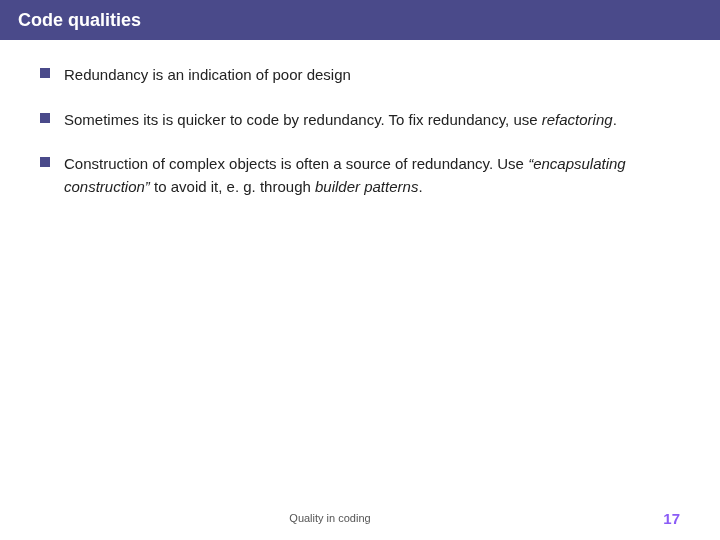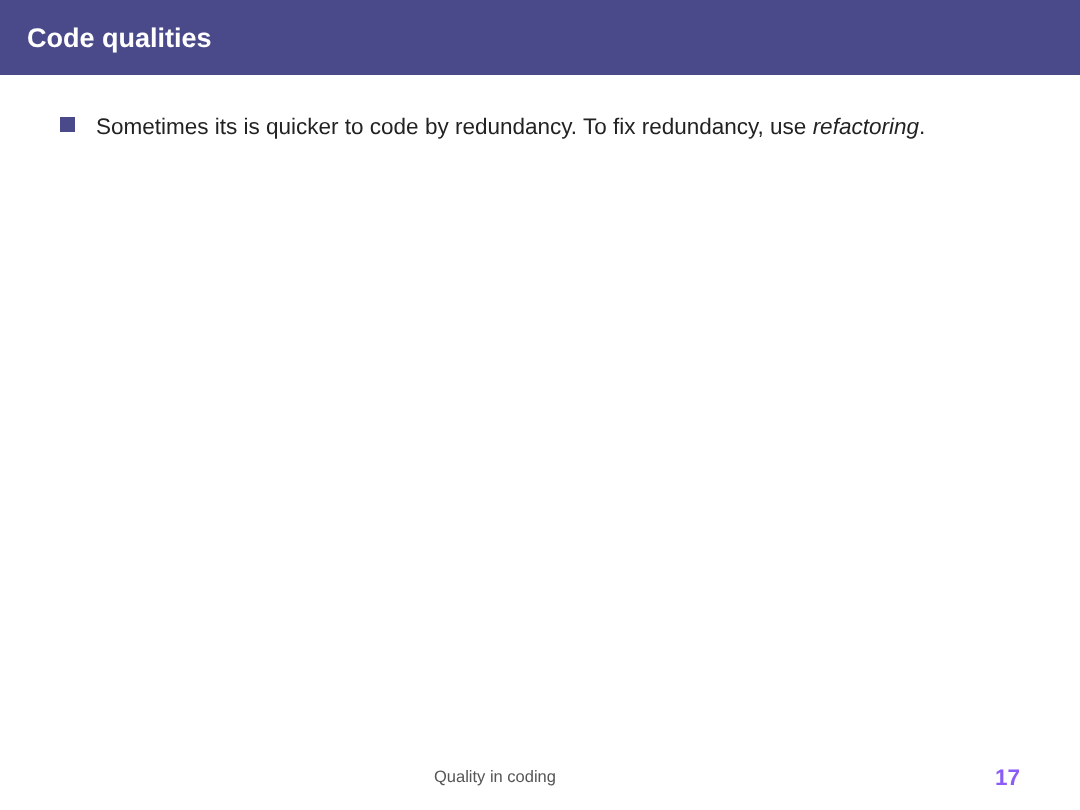--- a/index.html
+++ b/index.html
@@ -8,21 +8,21 @@
       width: 720px;
       height: 540px;
       background: #ffffff;
       font-family: Arial, sans-serif;
       overflow: hidden;
       position: relative;
     }
 
     .header-bar {
       background: #4a4a8a;
-      height: 50px;
+      height: 40px;
       display: flex;
       align-items: center;
       padding-left: 18px;
     }
 
     .header-title {
       color: #ffffff;
       font-size: 18px;
       font-weight: bold;
     }
@@ -98,27 +98,35 @@
 <body>
 
 <div class="header-bar">
   <span class="header-title">Code qualities</span>
 </div>
 
 <div class="content">
 
   <ul class="bullet-list">
 
+    <li>
+      <div class="bullet-square"></div>
+      <span class="bullet-text">Redundancy is an indication of poor design</span>
+    </li>
 
 
     <li>
       <div class="bullet-square"></div>
       <span class="bullet-text">Sometimes its is quicker to code by redundancy. To fix redundancy, use <em>refactoring</em>.</span>
     </li>
 
+    <li>
+      <div class="bullet-square"></div>
+      <span class="bullet-text">Construction of complex objects is often a source of redundancy. Use <em>“encapsulating construction”</em> to avoid it, e. g. through <em>builder patterns</em>.</span>
+    </li>
 
   </ul>
 </div>
 
 <div class="footer">
   <span class="footer-label">Quality in coding</span>
   <span class="footer-page">17</span>
 </div>
 
 </body></html>

